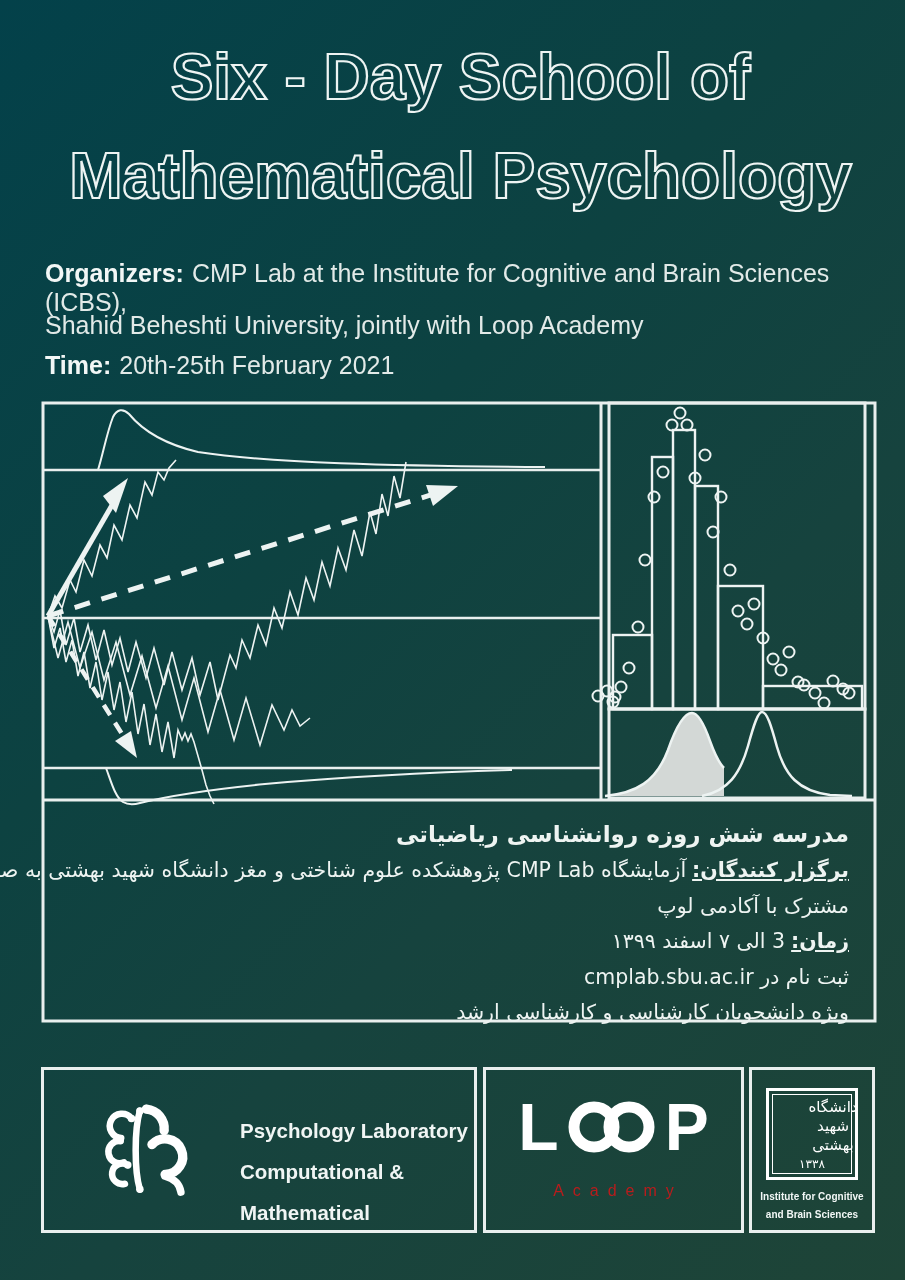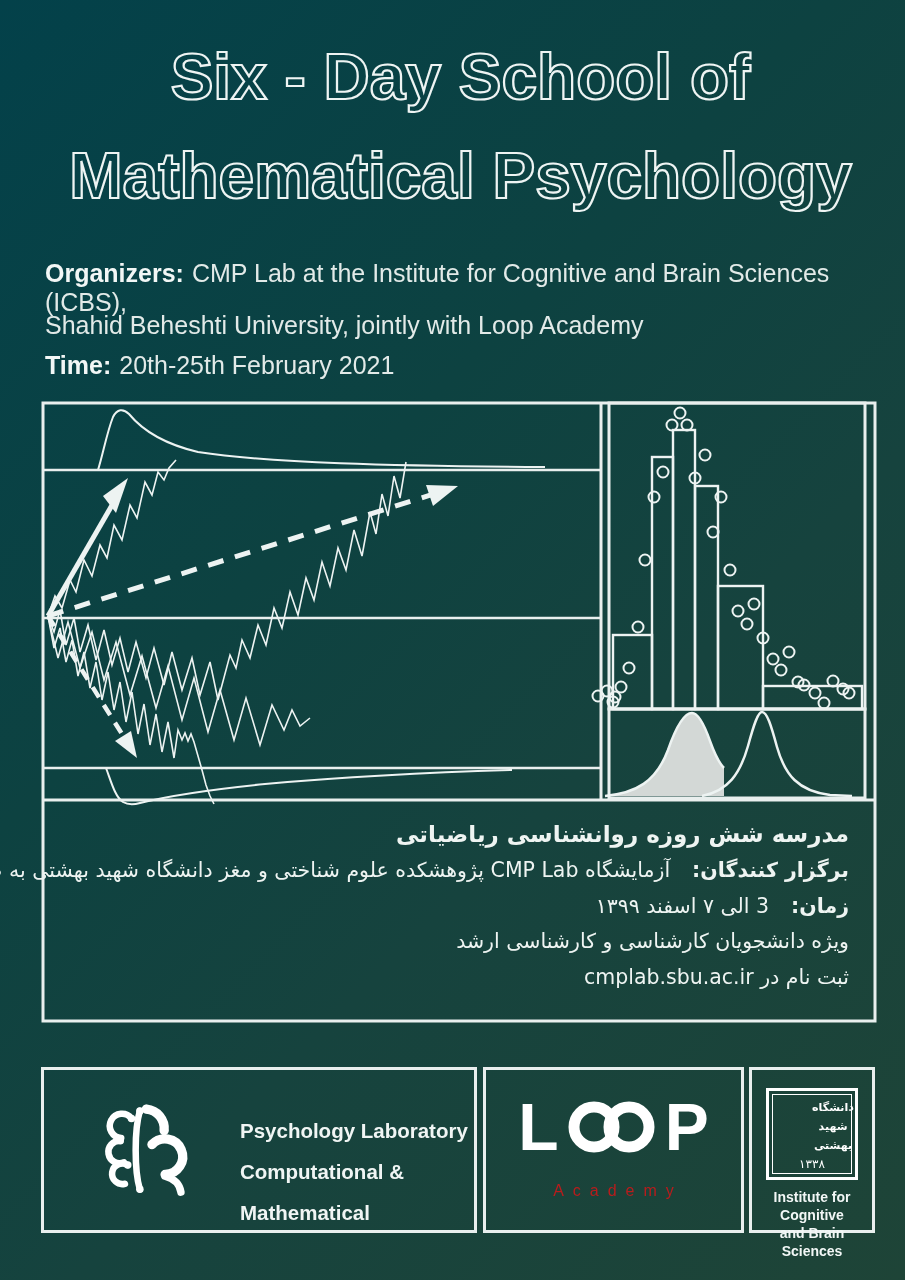--- a/index.html
+++ b/index.html
@@ -19,39 +19,39 @@
   .lbl{font-weight:700;margin-right:8px;color:#f2f7f6;text-align:right;}
   
   svg{display:block;}
   .dg{left:40px;top:400px;}
   
   .fa{left:43px;top:803px;width:833px;height:218px;direction:rtl;
       padding:13px 27px 14px 27px;box-sizing:border-box;color:#eef4f2;
       font-family:"DejaVu Sans","Liberation Sans",sans-serif;}
   .fa .row{font-size:20.5px;line-height:35.5px;white-space:nowrap;}
   .fa .head{font-size:23px;font-weight:700;line-height:37px;}
-  .fa .b{font-weight:700;margin-left:22px;}
+  .fa .b{font-weight:700;margin-left:6px;text-decoration:underline;}
   
   .lbox{top:1067px;height:160px;border:3px solid #e9efee;box-sizing:content-box;}
   .box1{left:41px;width:430px;}
   .box2{left:483px;width:255px;}
   .box3{left:749px;width:120px;}
   .cmp-text{left:196px;top:40px;color:#f0f5f4;font-size:20.5px;font-weight:700;line-height:41px;}
   .loopwrap{left:0;top:24px;width:100%;display:flex;align-items:center;justify-content:center;gap:2px;}
   .loop-letter{color:#fff;font-size:66px;font-weight:700;line-height:66px;}
   .academy{left:0;top:112px;width:100%;text-align:center;color:#b91c1c;
      font-size:16px;font-weight:400;letter-spacing:9px;text-indent:9px;}
   .emblem{left:14px;top:18px;width:92px;height:92px;border:3px solid #fff;box-sizing:border-box;}
   .emblem-inner{position:absolute;inset:3px;border:1.5px solid #fff;
      display:flex;flex-direction:column;align-items:center;justify-content:center;
      color:#fff;font-family:"DejaVu Sans",sans-serif;direction:rtl;}
-  .emblem-inner .w{font-size:11px;font-weight:700;line-height:19px;margin-left:42px;}
+  .emblem-inner .w{font-size:15px;font-weight:400;line-height:19px;margin-left:42px;}
   .emblem-inner .yr{font-size:12px;margin-top:2px;}
   .inst{left:0;top:118px;width:100%;text-align:center;color:#f2f7f6;
-     font-size:14px;font-weight:700;line-height:18px;}
+     font-size:10px;font-weight:700;line-height:18px;}
 </style>
 </head>
 <body>
 
 <div class="abs title">
   <div>Six - Day School of</div>
   <div>Mathematical Psychology</div>
 </div>
 
 <div class="abs introline" style="top:259px">
@@ -127,25 +127,26 @@
       <path d="M 565,396 C 596,393 616,382 628,350 C 636,327 644,313 652,313 C 658,313 664,324 670,341 C 675,355 679,363 684,368" fill="none" stroke="#edf3f2" stroke-width="2.5"></path>
       <path d="M 662,396 C 688,391 700,374 708,346 C 714,324 718,312 722,312 C 727,312 731,325 737,347 C 745,375 758,391 790,395 L 812,396" fill="none" stroke="#edf3f2" stroke-width="2.5"></path>
     </g>
 </svg>
 
 <div class="abs fa">
   <div class="row head">مدرسه شش روزه روانشناسی ریاضیاتی</div>
   <div class="row">
     <span class="b">برگزار کنندگان:</span><span>آزمایشگاه CMP Lab پژوهشکده علوم شناختی و مغز دانشگاه شهید بهشتی به صورت</span>
   </div>
+  <div class="row">مشترک با آکادمی لوپ</div>
   <div class="row">
     <span class="b">زمان:</span><span>3 الی ۷ اسفند ۱۳۹۹</span>
   </div>
+  <div class="row">ثبت نام در cmplab.sbu.ac.ir</div>
   <div class="row">ویژه دانشجویان کارشناسی و کارشناسی ارشد</div>
-  <div class="row">ثبت نام در cmplab.sbu.ac.ir</div>
 </div>
 
 <div class="abs lbox box1">
   <svg class="abs" style="left:52px;top:26px" width="112" height="112" viewBox="0 0 120 120">
     <g fill="none" stroke="#fff" stroke-linecap="round">
       <path d="M38,24 A13,13 0 1 0 27,45" stroke-width="7"></path>
       <path d="M26,48 A12,12 0 1 0 30,71" stroke-width="7"></path>
       <path d="M34,74 A11,11 0 1 0 31,94" stroke-width="7"></path>
       <path d="M47,16 C41,36 41,80 47,100" stroke-width="7"></path>
       <path d="M54,14 A21,21 0 0 1 73,37" stroke-width="10"></path>

